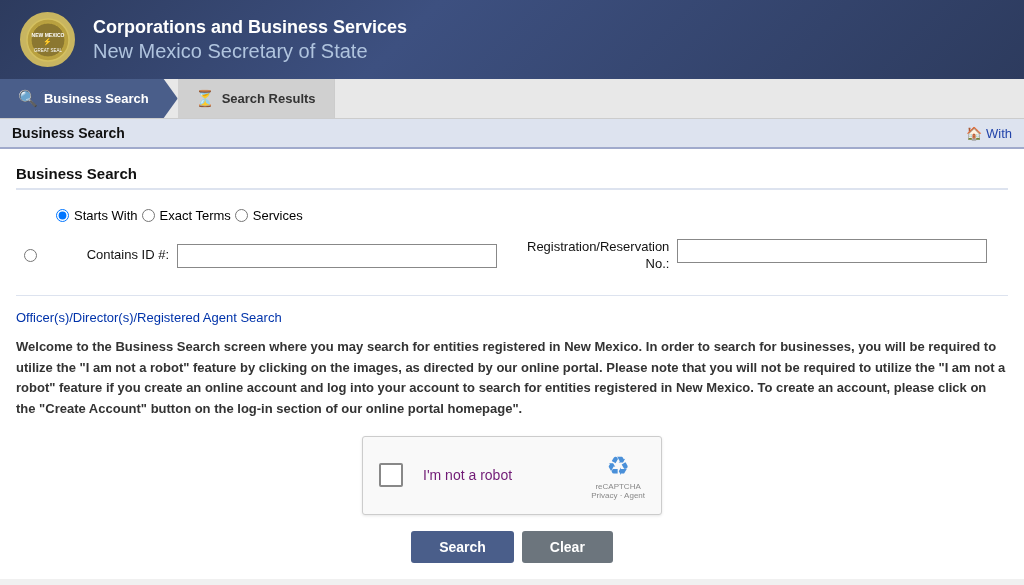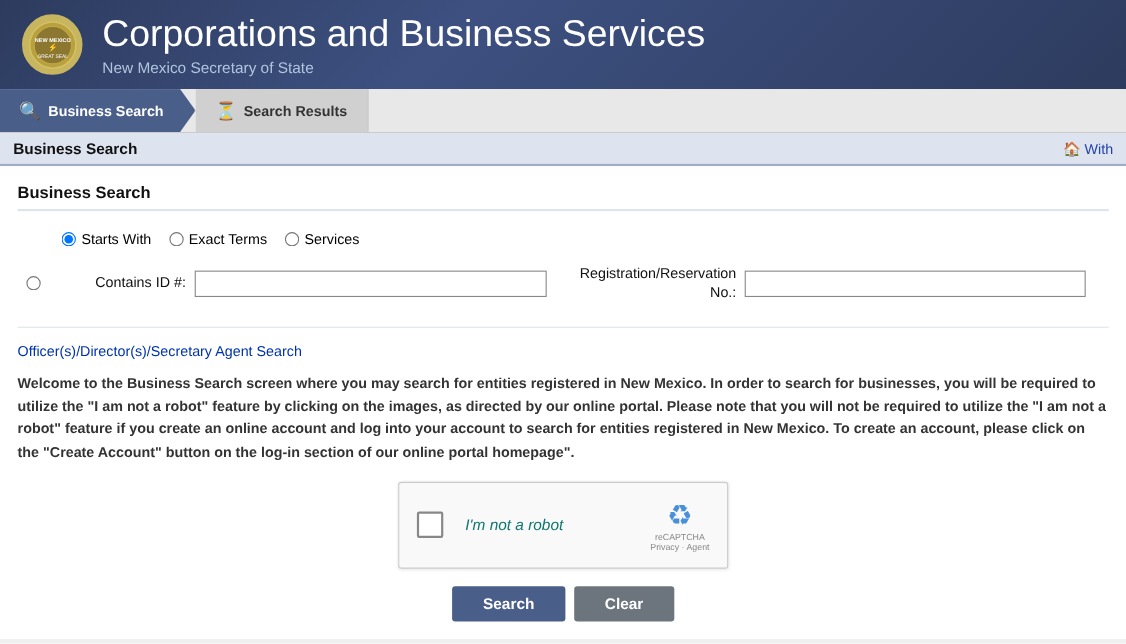--- a/index.html
+++ b/index.html
@@ -18,22 +18,22 @@
       height: 55px;
       border-radius: 50%;
       background: #c8b560;
       border: 3px solid #c8b560;
       display: flex; align-items: center; justify-content: center;
       margin-right: 18px;
       flex-shrink: 0;
       overflow: hidden;
     }
     .header-logo svg { width: 44px; height: 44px; }
-    .header-text h1 { color: #ffffff; font-size: 34px; font-weight: normal; }
-    .header-text p { color: #b0c4de; font-size: 14px; margin-top: 2px; }
+    .header-text h1 { color: #ffffff; font-size: 18px; font-weight: bold; }
+    .header-text p { color: #b0c4de; font-size: 20px; margin-top: 2px; }
 
     
     .topbar {
       background: #e8e8e8;
       display: flex;
       align-items: stretch;
       height: 40px;
       border-bottom: 1px solid #ccc;
     }
     .tab {
@@ -81,42 +81,42 @@
       margin-bottom: 14px;
     }
 
     
     .search-form { padding: 4px 0; }
 
     
     .radio-row {
       display: flex;
       align-items: center;
-      gap: 16px;
+      gap: 4px;
       margin-bottom: 16px;
       padding-left: 40px;
     }
     .radio-option { display: flex; align-items: center; gap: 5px; cursor: pointer; }
     .radio-option input[type=radio] { cursor: pointer; }
 
     
     .form-row {
       display: flex;
       align-items: center;
       margin-bottom: 10px;
       padding-left: 8px;
     }
     .row-radio { margin-right: 12px; cursor: pointer; }
     .field-label { width: 120px; text-align: right; font-size: 13px; margin-right: 8px; color: #111; line-height: 1.3; }
     .field-input { height: 24px; border: 1px solid #888; font-size: 12px; padding: 2px 4px; }
     .field-input.name-input { width: 320px; }
     .field-input.id-input { width: 320px; }
     .field-input.reg-input { width: 310px; }
 
-    .reg-section { margin-left: 30px; display: flex; align-items: center; }
+    .reg-section { margin-left: 30px; display: flex; align-items: flex-start; }
     .reg-label { text-align: right; font-size: 13px; margin-right: 8px; color: #111; line-height: 1.3; }
 
     
     .officer-link {
       color: #0033aa;
       text-decoration: none;
       font-size: 13px;
       display: block;
       margin: 14px 0 12px 0;
     }
@@ -148,21 +148,21 @@
       box-shadow: 0 1px 3px rgba(0,0,0,0.1);
     }
     .captcha-checkbox {
       width: 24px; height: 24px;
       border: 2px solid #888;
       background: white;
       border-radius: 2px;
       flex-shrink: 0;
       cursor: pointer;
     }
-    .captcha-label { font-size: 14px; color: #0f766e; flex: 1; font-style: italic; }
+    .captcha-label { font-size: 14px; color: #701a75; flex: 1; }
     .captcha-logo { display: flex; flex-direction: column; align-items: center; }
     .captcha-logo-icon { font-size: 26px; color: #4a90d9; }
     .captcha-logo-text { font-size: 8px; color: #888; text-align: center; }
     .captcha-logo-links { font-size: 8px; color: #888; }
 
     
     .button-row {
       display: flex;
       justify-content: center;
       gap: 8px;
@@ -252,21 +252,21 @@
       <div class="reg-section">
         <div class="reg-label">Registration/Reservation<br>No.:</div>
         <input type="text" class="field-input reg-input" style="">
       </div>
     </div>
 
   </div>
 
   <hr class="divider">
 
-  <a class="officer-link" href="#">Officer(s)/Director(s)/Secretary Agent Search</a>
+  <a class="officer-link" href="#">Officer(s)/Director(s)/Registered Agent Search</a>
 
   <div class="welcome-text">Welcome to the Business Search screen where you may search for entities registered in New Mexico. In order to search for businesses, you will be required to utilize the "I am not a robot" feature by clicking on the images, as directed by our online portal. Please note that you will not be required to utilize the "I am not a robot" feature if you create an online account and log into your account to search for entities registered in New Mexico. To create an account, please click on the "Create Account" button on the log-in section of our online portal homepage".</div>
 
   <div class="captcha-container">
     <div class="captcha-box">
       <div class="captcha-checkbox"></div>
       <div class="captcha-label">I'm not a robot</div>
       <div class="captcha-logo">
         <div class="captcha-logo-icon">♻</div>
         <div class="captcha-logo-text">reCAPTCHA</div>

